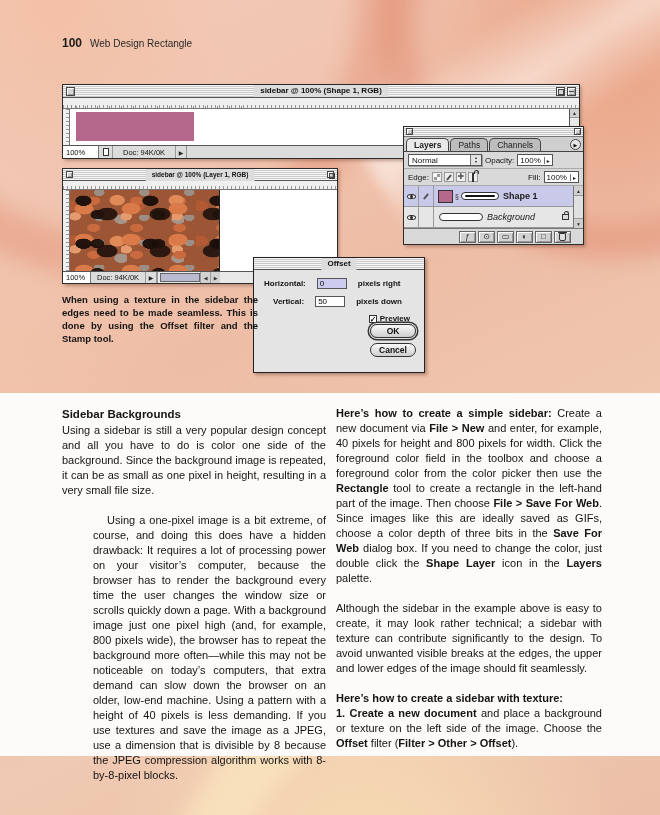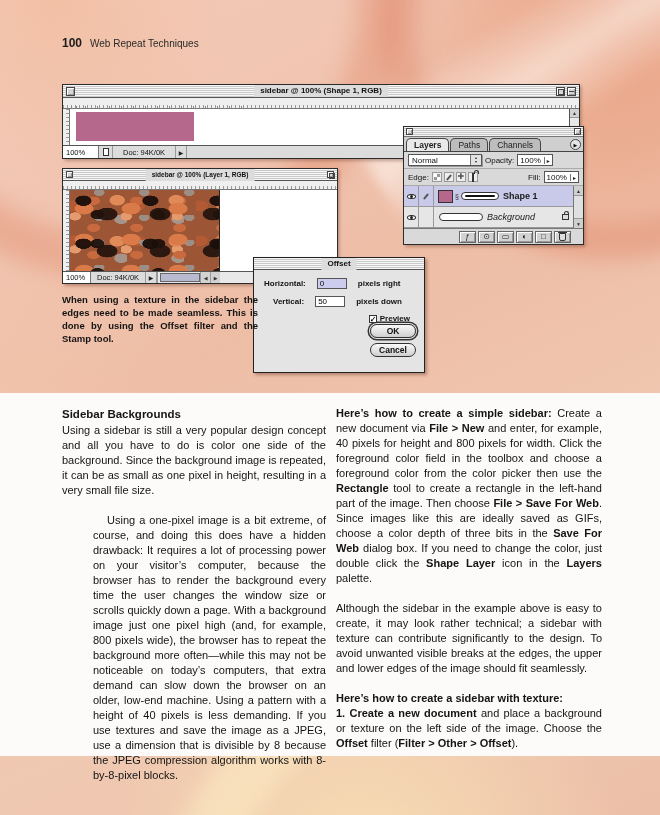--- a/index.html
+++ b/index.html
@@ -186,21 +186,21 @@
 <body>
 
 <div id="page">
   <div class="bg-arc arc1"></div>
   <div class="bg-arc arc3"></div>
   <div class="bg-arc arc2"></div>
   <div class="streak"></div>
 
   <div class="runhead">
     <span class="num">100</span>
-    <span class="title">Web Repeat Techniques</span>
+    <span class="title">Web Design Rectangle</span>
   </div>
 
   <div class="mac-window" id="doc-window">
     <div class="titlebar">
       <span class="tbox"></span>
       <span class="wtitle">sidebar @ 100% (Shape 1, RGB)</span>
       <span class="tbox right zoomb"></span>
       <span class="tbox collb" style="margin-left:2px;"></span>
     </div>
     <div class="hruler" style="padding-left:8px;"><span class="tick">0</span><span class="tick">50</span><span class="tick">100</span><span class="tick">150</span><span class="tick">200</span><span class="tick">250</span><span class="tick">300</span><span class="tick">350</span><span class="tick">400</span><span class="tick">450</span><span class="tick">500</span><span class="tick">550</span><span class="tick">600</span><span class="tick">650</span><span class="tick">700</span><span class="tick">750</span></div>

